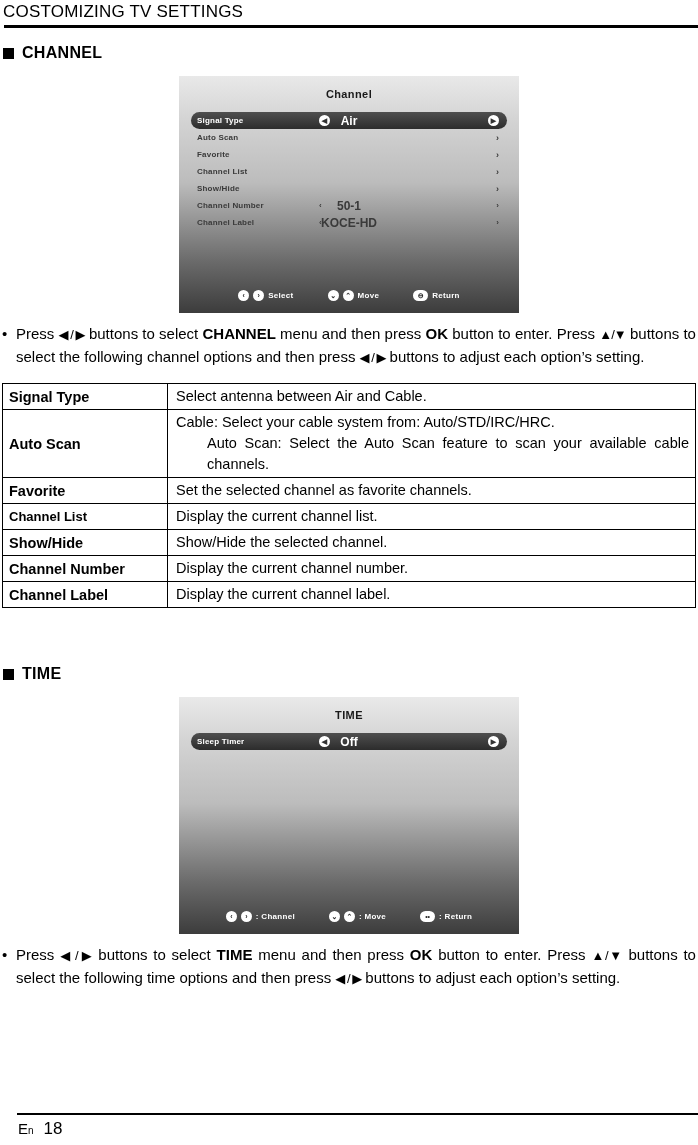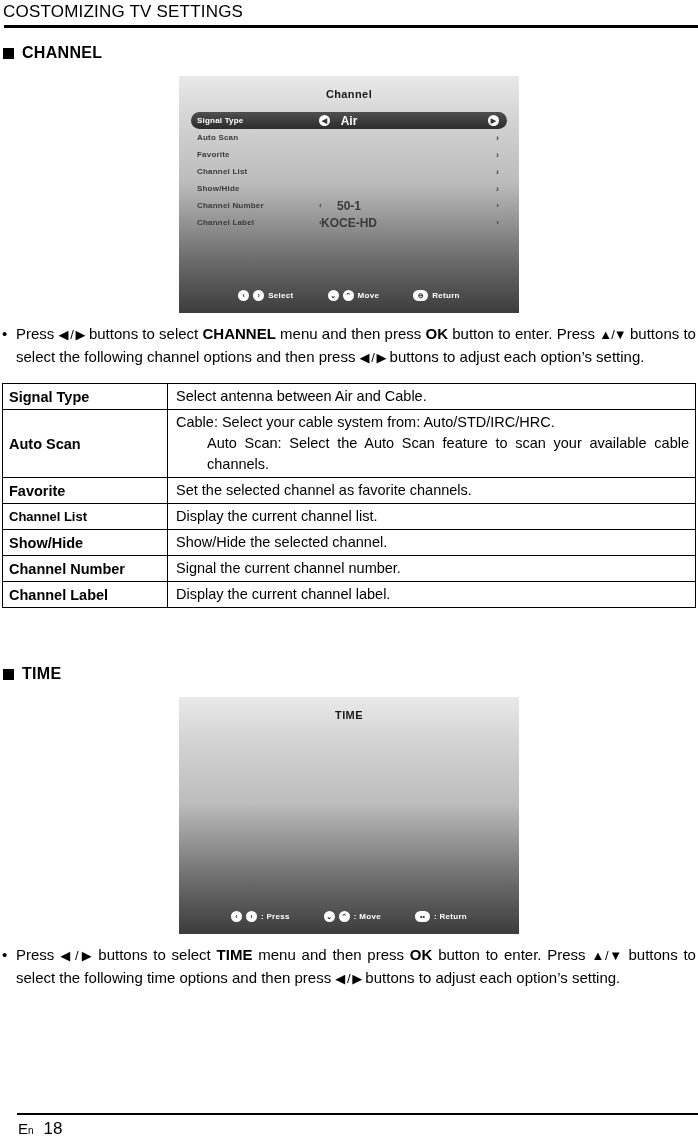--- a/index.html
+++ b/index.html
@@ -330,45 +330,53 @@
       <tr>
         <td class="key small">Channel List</td>
         <td class="val">Display the current channel list.</td>
       </tr>
       <tr>
         <td class="key">Show/Hide</td>
         <td class="val">Show/Hide the selected channel.</td>
       </tr>
       <tr>
         <td class="key">Channel Number</td>
-        <td class="val">Signal the current channel number.</td>
+        <td class="val">Display the current channel number.</td>
       </tr>
       <tr>
         <td class="key">Channel Label</td>
         <td class="val">Display the current channel label.</td>
       </tr>
     </tbody>
       </table>
   </div>
 
   <div style="position:absolute; top:665px; left:0; width:698px;">
 
     <div class="section-head">
       <span class="sq"></span>
       <span class="label">TIME</span>
     </div>
 
     <div class="osd time" style="margin-top:14px;">
       <div class="osd-title">TIME</div>
+      <div class="osd-rows">
+        <div class="osd-row selected">
+          <span class="rlabel">Sleep Timer</span>
+          <span class="rvalue">Off</span>
+          <span class="arrow-l">◀</span>
+          <span class="arrow-r">▶</span>
+        </div>
+      </div>
 
       <div class="osd-footer">
         <span class="fgroup">
           <span class="keycircle">‹</span>
           <span class="keycircle">›</span>
-          <span class="ftext">:  Press</span>
+          <span class="ftext">:  Channel</span>
         </span>
         <span class="fgroup">
           <span class="keycircle">⌄</span>
           <span class="keycircle">⌃</span>
           <span class="ftext">:  Move</span>
         </span>
         <span class="fgroup">
           <span class="keycircle wide">••</span>
           <span class="ftext">:  Return</span>
         </span>

